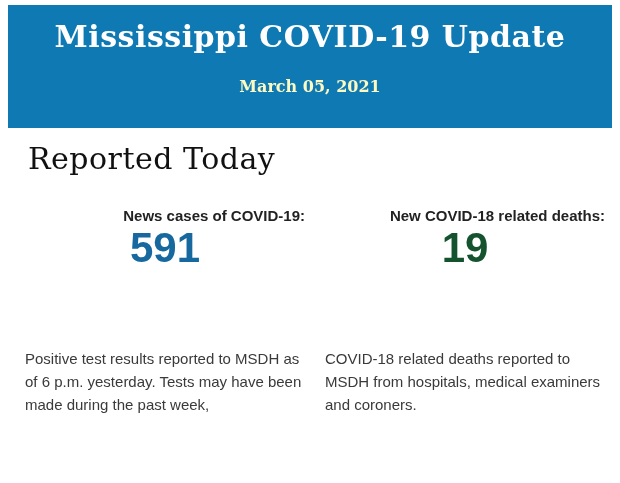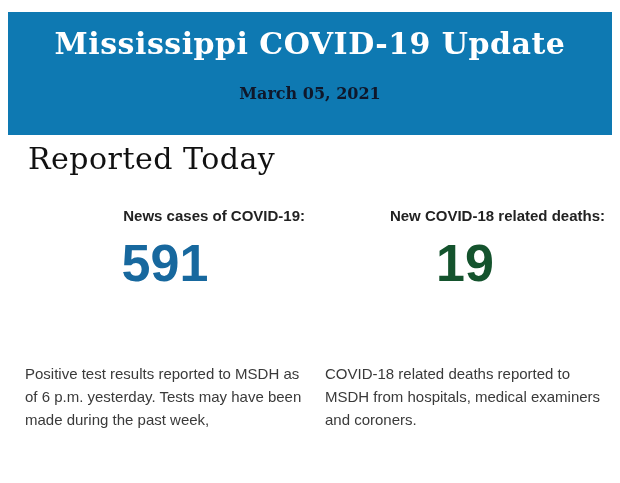--- a/index.html
+++ b/index.html
@@ -10,21 +10,21 @@
     position: relative;
     overflow: hidden;
     font-family: "Liberation Sans", sans-serif;
   }
 
   
   .banner {
     position: absolute;
     left: 8px;
     right: 8px;
-    top: 12px;
+    top: 5px;
     height: 123px;
   }
   .banner-title {
     position: absolute;
     top: 14px;
     left: 0;
     width: 100%;
     text-align: center;
     font-family: "DejaVu Serif", "Liberation Serif", serif;
     font-weight: bold;
@@ -70,38 +70,37 @@
   .stat-label {
     text-align: right;
     font-weight: bold;
     font-size: 15px;
     color: #222222;
     line-height: 20px;
   }
   .stat-value {
     text-align: center;
     font-weight: bold;
-    font-size: 52px;
+    font-size: 42px;
     line-height: 44px;
-    margin-top: 15px;
   }
   .stat-description {
     margin-top: 77px;
     text-align: left;
     font-size: 15px;
     line-height: 23px;
     color: #3a3a3a;
   }
 </style>
 </head>
 <body>
 
 <div class="banner" style="background-color: rgb(14, 121, 178);">
   <div class="banner-title" style="color: rgb(255, 255, 255);">Mississippi COVID-19 Update</div>
-  <div class="banner-date" style="color: #0f172a;">March 05, 2021</div>
+  <div class="banner-date" style="color: #fef9c3;">March 05, 2021</div>
 </div>
 
 <div class="section-heading">Reported Today</div>
 
 <div class="stats">
 
   <div class="stat-column">
     <div class="stat-label">News cases of COVID-19:</div>
     <div class="stat-value" style="color: rgb(23, 104, 158);">591</div>
     <div class="stat-description">Positive test results reported to MSDH as of 6 p.m. yesterday. Tests may have been made during the past week,</div>

